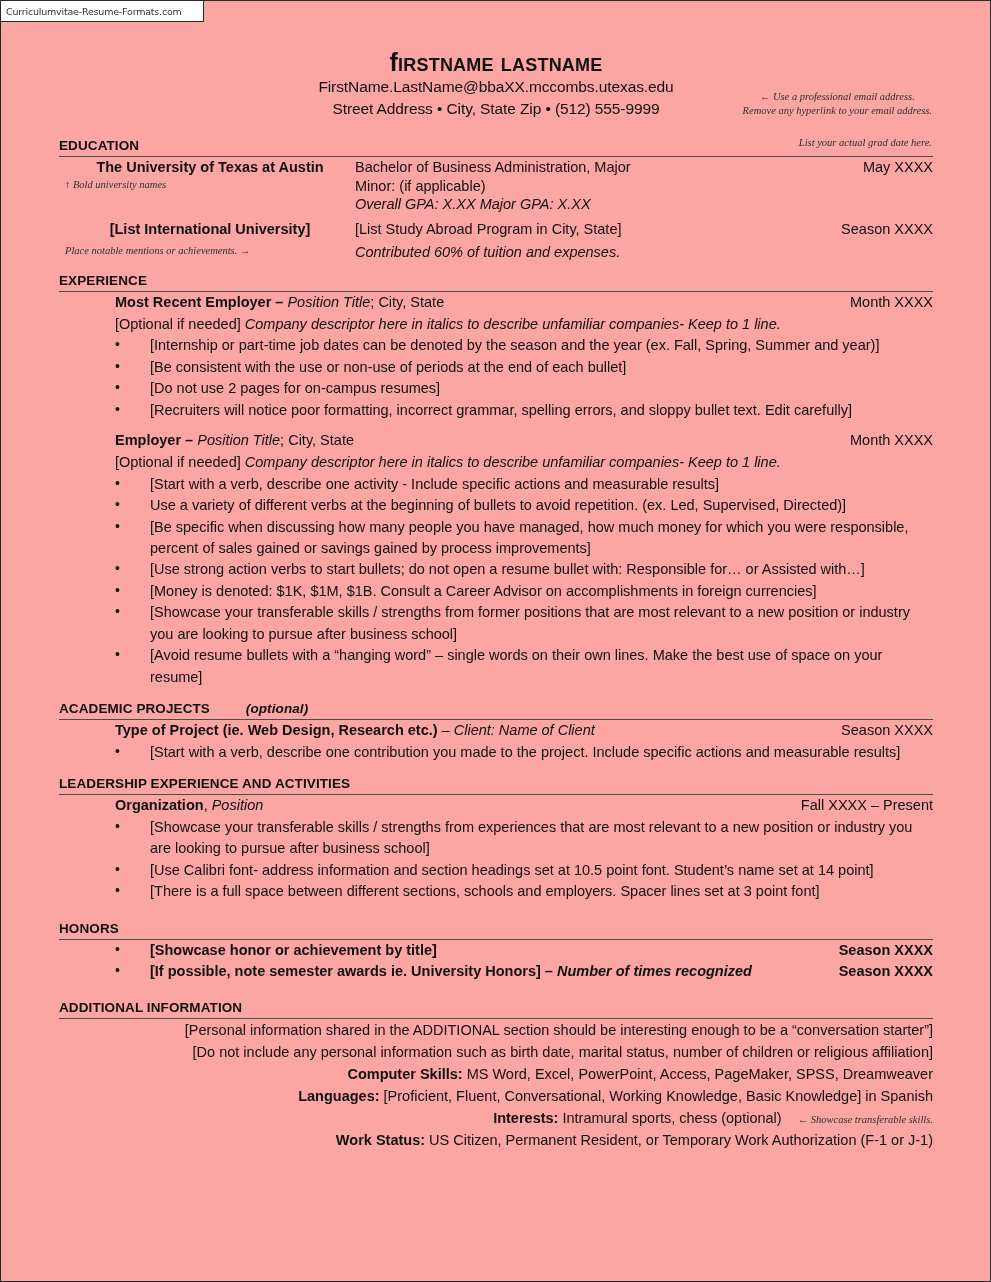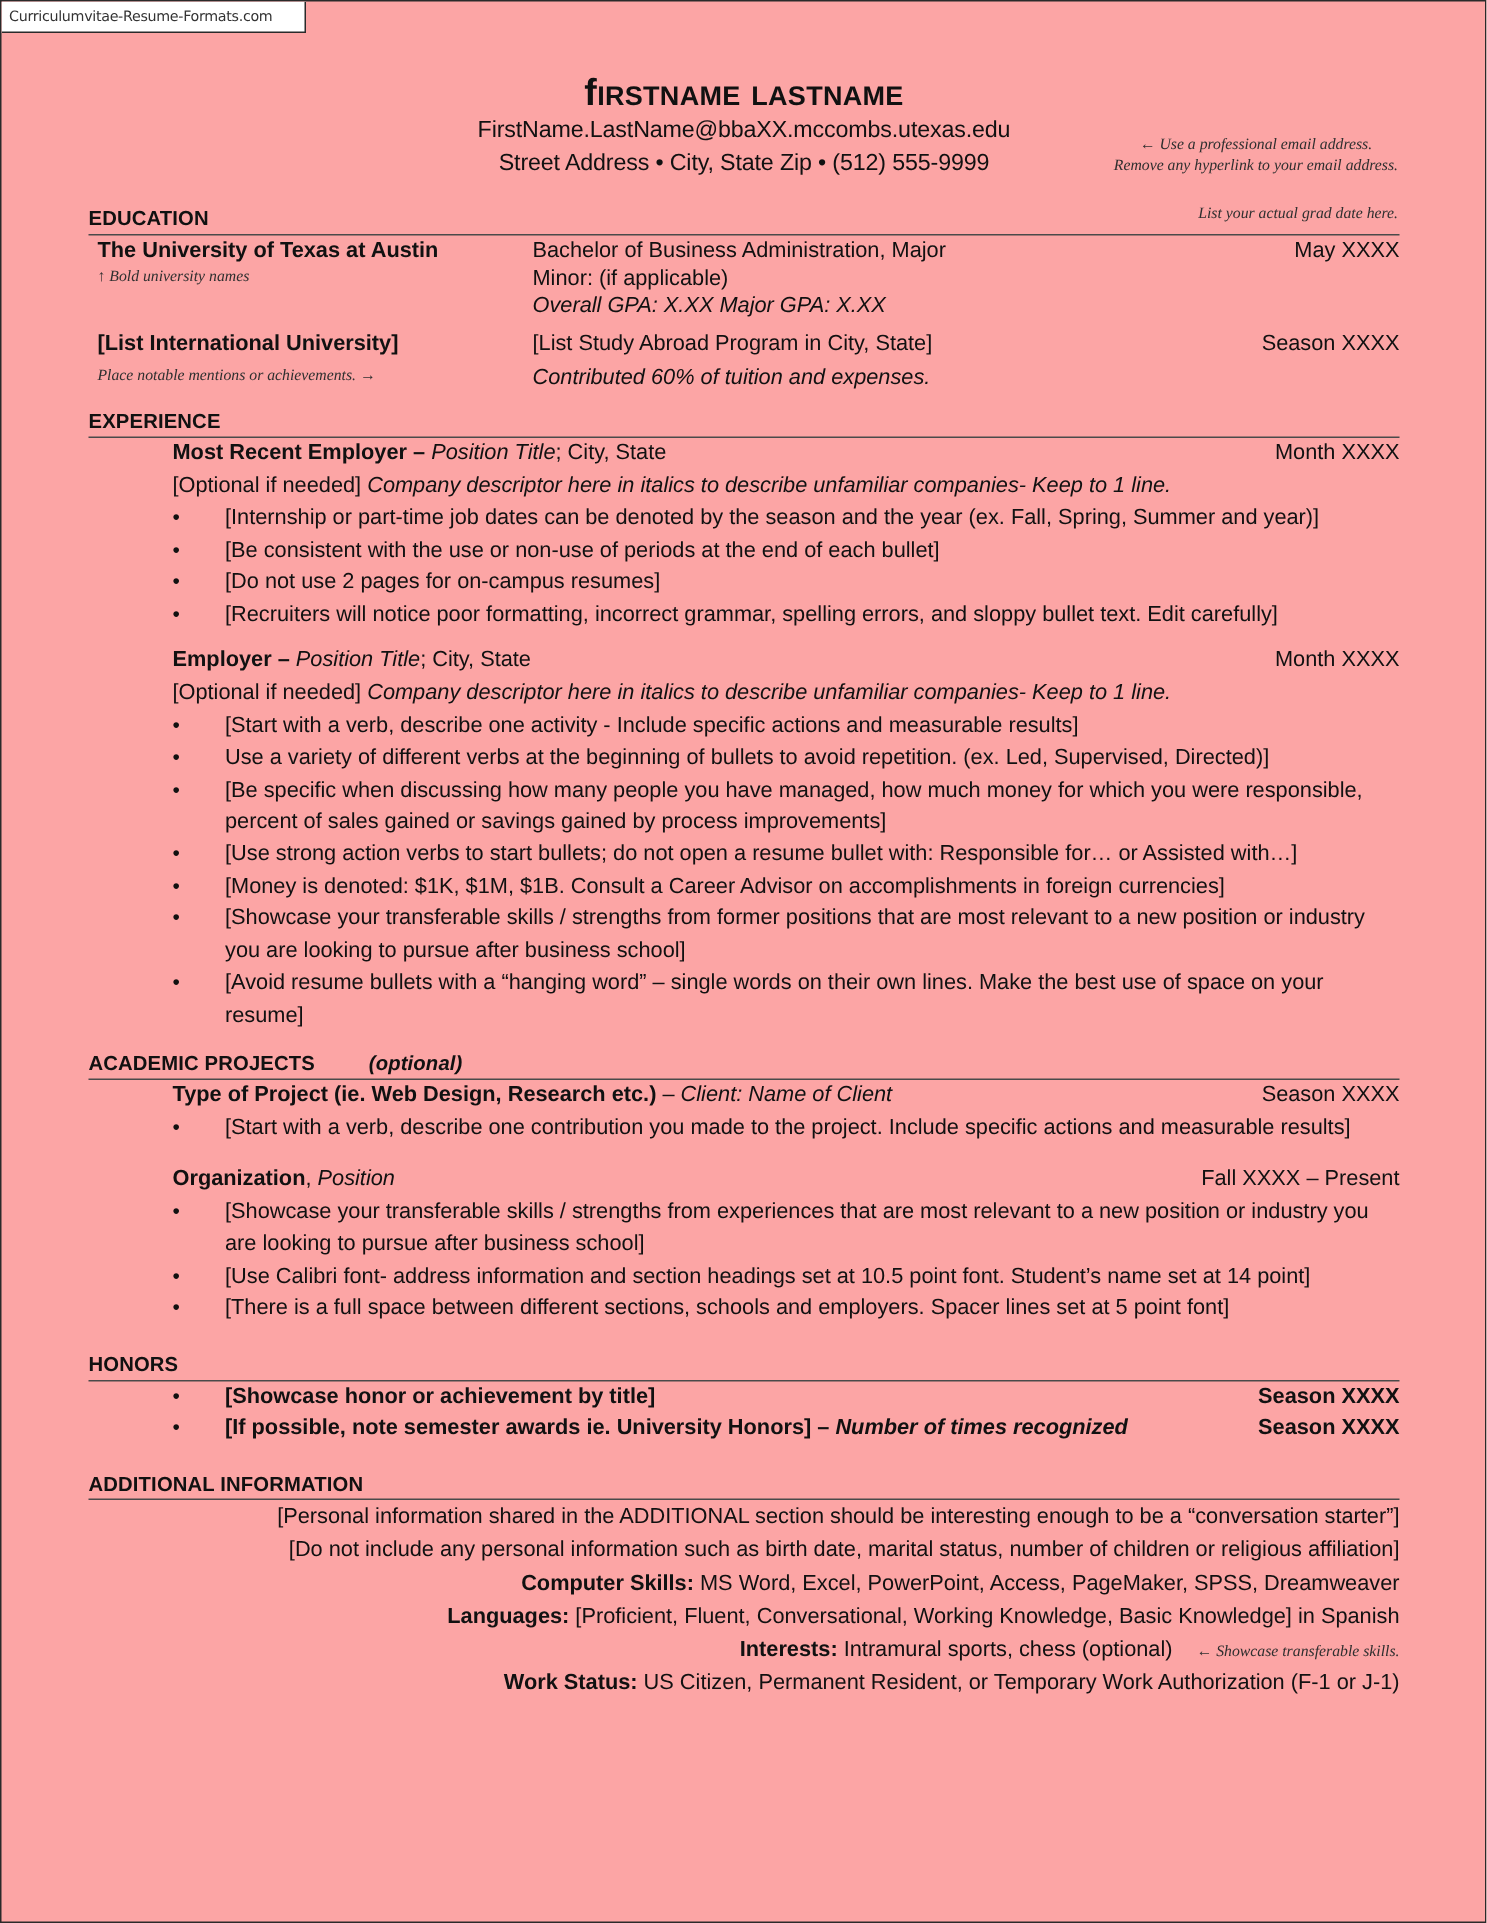--- a/index.html
+++ b/index.html
@@ -113,20 +113,21 @@
     align-items: flex-start;
     line-height: 1.45;
   }
   .edu-school {
     width: 296px;
     flex: 0 0 296px;
     font-weight: bold;
     font-size: 14.5px;
     padding-left: 6px;
     box-sizing: border-box;
+    text-align: center;
   }
   .edu-mid {
     flex: 1 1 auto;
     font-size: 14.5px;
   }
   .edu-date {
     flex: 0 0 auto;
     font-size: 14.5px;
     text-align: right;
     white-space: nowrap;
@@ -318,30 +319,31 @@
         </div>
       </div>
       <ul class="bullets">
         <li>[Start with a verb, describe one contribution you made to the project.  Include specific actions and measurable results]</li>
       </ul>
     </div>
 
     <div class="spacer-xs"></div>
 
     <div class="section">
+      <div class="sec-head">LEADERSHIP EXPERIENCE AND ACTIVITIES</div>
       <div class="entry">
         <div class="entry-head">
           <div class="entry-title"><span class="bold">Organization</span><span>, </span><span class="ital">Position</span></div>
           <div class="entry-date">Fall XXXX – Present</div>
         </div>
       </div>
       <ul class="bullets">
         <li>[Showcase your transferable skills / strengths from experiences that are most relevant to a new position or industry you are looking to pursue after business school]</li>
         <li>[Use Calibri font- address information and section headings set at 10.5 point font. Student’s name set at 14 point]</li>
-        <li>[There is a full space between different sections, schools and employers.  Spacer lines set at 5 point font]</li>
+        <li>[There is a full space between different sections, schools and employers.  Spacer lines set at 3 point font]</li>
       </ul>
     </div>
 
     <div class="spacer-sm"></div>
 
     <div class="section">
       <div class="sec-head">HONORS</div>
       <ul class="bullets">
         <li>
           <div class="dated">

